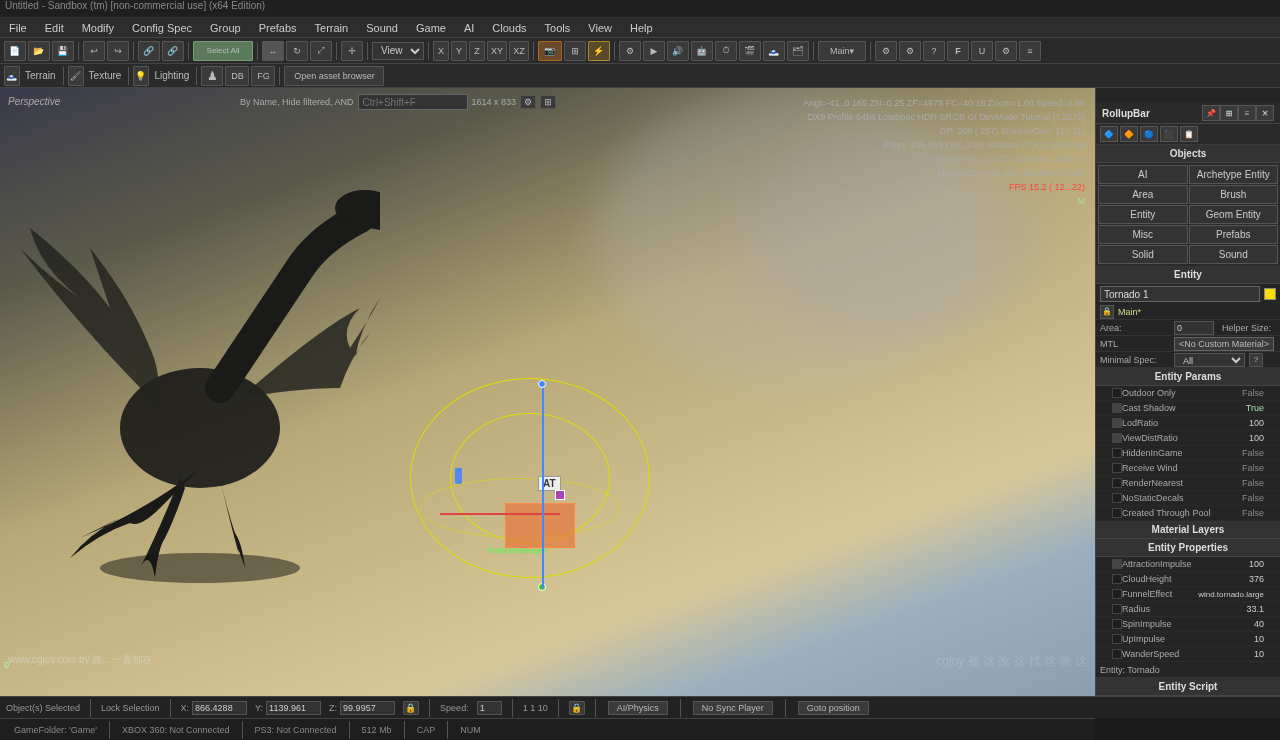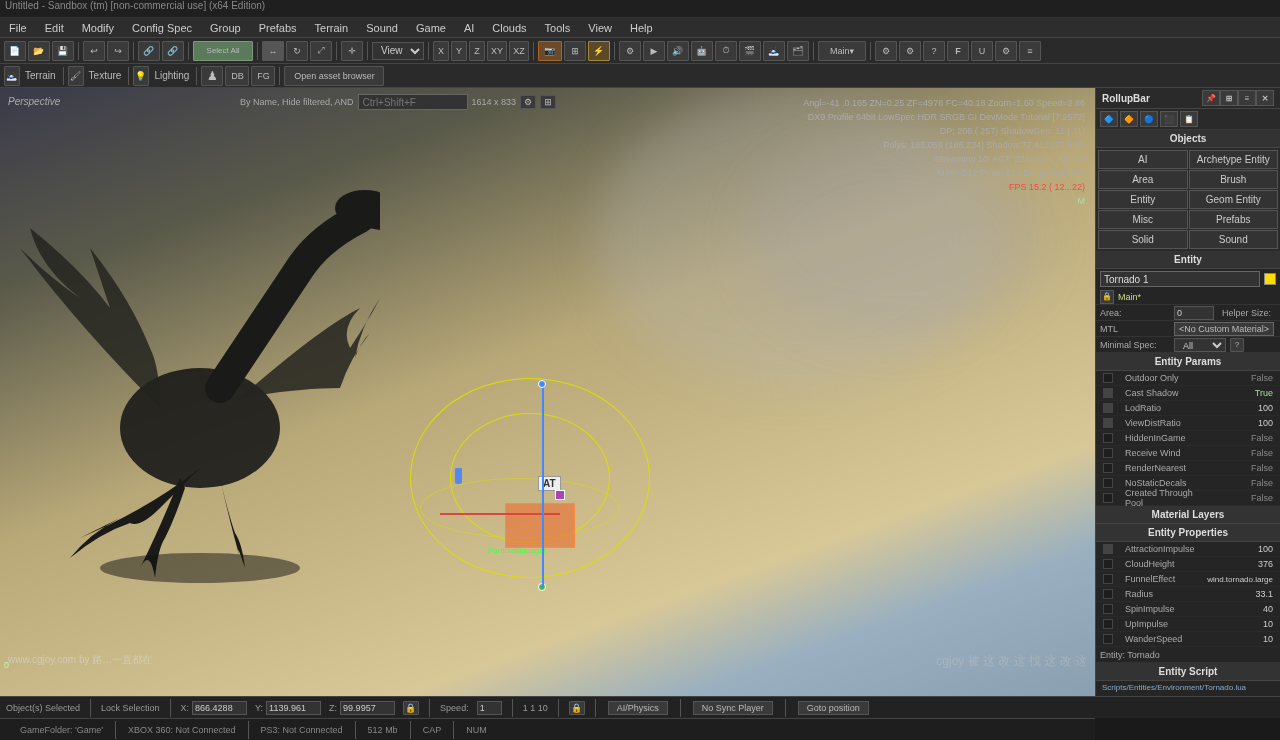--- a/index.html
+++ b/index.html
@@ -345,22 +345,22 @@
     .yellow-dot {
       width: 12px;
       height: 12px;
       background: #ffdd00;
       border: 1px solid #888;
     }
 
     .param-row {
       display: flex;
       align-items: center;
-      padding: 1px 7px;
-      gap: 12px;
+      padding: 1px 16px;
+      gap: 0;
       border-bottom: 1px solid #2a2a2a;
       min-height: 15px;
     }
     .param-check { width: 10px; height: 10px; background: #1e1e1e; border: 1px solid #444; flex-shrink: 0; }
     .param-name { color: #aaa; font-size: 9px; flex: 1; }
     .param-val { color: #ccc; font-size: 9px; min-width: 50px; text-align: right; }
     .param-val.false-val { color: #888; }
     .param-val.true-val { color: #aaddaa; }
 
     
@@ -398,35 +398,36 @@
     #game-info-bar {
       position: absolute;
       bottom: 0;
       left: 0;
       right: 185px;
       height: 22px;
       background: #1e1e1e;
       border-top: 1px solid #444;
       display: flex;
       align-items: center;
-      padding: 0 20px;
+      padding: 0 14px;
       gap: 10px;
       font-size: 9px;
       color: #888;
     }
 
     .rollup-title {
       background: #2a2a2a;
       color: #ddd;
       font-size: 10px;
       font-weight: bold;
       padding: 2px 6px;
       border-bottom: 1px solid #444;
       display: flex;
       align-items: center;
+      margin-top: 15px;
     }
 
     .script-path {
       color: #88aacc;
       font-size: 8px;
       padding: 2px 6px;
       word-break: break-all;
     }
     .flow-btn {
       background: #3a3a3a;
@@ -686,21 +687,21 @@
 
     </div>
 
     <div class="prop-row">
       <span class="prop-label">MTL</span>
       <button class="mtl-btn">&lt;No Custom Material&gt;</button>
     </div>
 
     <div class="prop-row">
       <span class="prop-label">Minimal Spec:</span>
-      <select class="tb-dropdown" style="font-size:9px;height:14px;width:52px">
+      <select class="tb-dropdown" style="font-size:9px;height:14px;width:71px">
         <option>All</option>
       </select>
       <div class="tb-btn" style="width:14px;height:14px;font-size:8px">?</div>
     </div>
 
     <div class="panel-section-title">Entity Params</div>
 
     <div class="param-row">
       <div class="param-check"></div>
       <span class="param-name">Outdoor Only</span>

